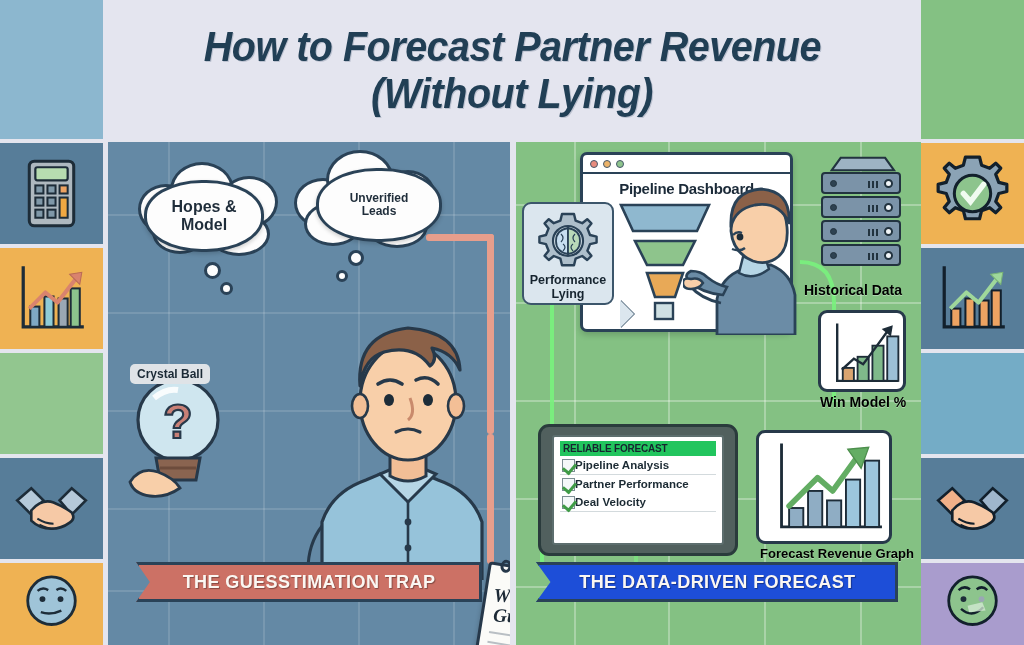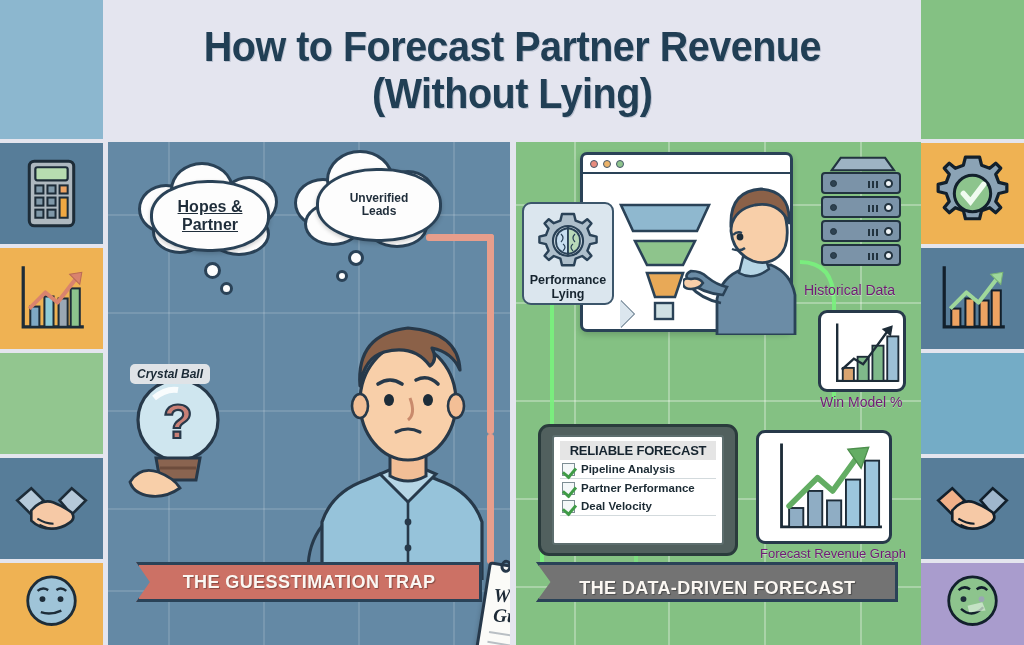--- a/index.html
+++ b/index.html
@@ -13,21 +13,21 @@
   
   .rail { position:absolute; top:0; width:103px; height:645px; }
   .rail.left  { left:0; }
   .rail.right { right:0; }
   .tile { position:absolute; left:0; width:103px; overflow:hidden; }
 
   
   #header {
     position:absolute; left:103px; top:0; width:818px; height:140px;
     background:#e4e5ef; display:flex; flex-direction:column;
-    align-items:center; justify-content:center;
+    align-items:center; justify-content:center;font-style:italic;
   }
   .title-line {
     color:#213f55; font-weight:bold; letter-spacing:-.5px;
     font-size:42px; line-height:1.12; text-align:center;
     text-shadow:1px 1px 0 rgba(140,150,170,.45);
     transform:scaleX(.94);
   }
 
   
   .panel { position:absolute; top:142px; height:503px; overflow:hidden; }
@@ -49,21 +49,21 @@
   .lobe { position:absolute; background:#fdfdfd; border:3px solid #2a4257; border-radius:50%; }
   .dot { position:absolute; background:#fdfdfd; border:3px solid #2a4257; border-radius:50%; }
 
   
   .chip {
     position:absolute; background:#dfe3e7; border-radius:5px;
     color:#1b2a36; font-weight:bold; padding:3px 7px;
     font-size:12px; white-space:nowrap;
   }
   .lbl-plain {
-    position:absolute; color:#701a75; font-weight:normal;
+    position:absolute; color:#000000; font-weight:bold;
     font-size:13px; white-space:nowrap;
     text-shadow:0 1px 0 rgba(255,255,255,.35);
   }
 
   
   #man { position:absolute; left:196px; top:148px; width:210px; height:290px; }
 
   
   #notepad {
     position:absolute; left:372px; top:425px; width:84px; height:110px;
@@ -131,24 +131,24 @@
 
   
   #tablet {
     position:absolute; left:22px; top:282px; width:200px; height:132px;
     background:#51605e; border:3px solid #2a3b3c; border-radius:11px;
     padding:8px 11px;
   }
   #checkcard { width:100%; height:100%; background:#fff;
                border:2px solid #5d6e6e; border-radius:3px; padding:4px 6px; }
   #rf-title {
-    font-weight:bold; font-size:13px; color:#16242f; letter-spacing:-.2px;
-    background:#e5e5e5; padding:2px 3px; text-align:center;
-  }
-  .ck-row { display:flex; align-items:center; gap:6px; padding:2.5px 2px;
+    font-weight:bold; font-size:10px; color:#16242f; letter-spacing:-.2px;
+    background:#22c55e; padding:2px 3px; 
+  }
+  .ck-row { display:flex; align-items:center; padding:2.5px 2px;
             border-bottom:1px solid #d3dadd; }
   .ck-box { width:13px; height:13px; border:1.5px solid #7d8e94;
             background:#f4f8f9; position:relative; flex:none; }
   .ck-box::after {
     content:""; position:absolute; left:2px; top:1px; width:6px; height:10px;
     border-right:3px solid #3f9b46; border-bottom:3px solid #3f9b46;
     transform:rotate(40deg);
   }
   .ck-txt { font-size:11.5px; font-weight:bold; color:#1b2a33; white-space:nowrap; }
 
@@ -291,24 +291,24 @@
       <div class="gl-v" style="left:250px;"></div>
       <div class="gl-v" style="left:345px;"></div>
     </div>
 
     <div>
       <div class="lobe" style="left:30px; top:42px; width:56px; height:50px;"></div>
       <div class="lobe" style="left:62px; top:20px; width:64px; height:56px;"></div>
       <div class="lobe" style="left:112px;top:34px; width:58px; height:52px;"></div>
       <div class="lobe" style="left:44px; top:68px; width:56px; height:44px;"></div>
       <div class="lobe" style="left:100px;top:70px; width:62px; height:44px;"></div>
-      <div class="bubble" style="left:42px; top:38px; width:120px; height:72px; border-radius:48%; font-size:16px; z-index:3;text-decoration:underline;">
+      <div class="bubble" style="left:36px; top:38px; width:120px; height:72px; border-radius:48%; font-size:16px; z-index:3;">
         <div>
           <div>Hopes &amp;</div>
-          <div>Partner</div>
+          <div>Model</div>
         </div>
       </div>
       <div class="dot" style="left:96px; top:120px; width:17px; height:17px;"></div>
       <div class="dot" style="left:112px;top:140px; width:13px; height:13px;"></div>
     </div>
 
     <div>
       <div class="lobe" style="left:186px;top:36px; width:58px; height:50px;"></div>
       <div class="lobe" style="left:218px;top:8px;  width:68px; height:60px;"></div>
       <div class="lobe" style="left:272px;top:28px; width:56px; height:52px;"></div>
@@ -361,21 +361,21 @@
     <div style="position:absolute; left:18px; top:228px; width:120px; height:130px;">
       <svg viewBox="0 0 120 130" width="120" height="130">
         <circle cx="52" cy="50" r="40" fill="#cfe6ef" stroke="#27394a" stroke-width="3.2"></circle>
         <path d="M28 28 q12 -10 24 -8" stroke="#ffffff" stroke-width="6" fill="none" opacity=".85"></path>
         <text x="52" y="68" font-family="Liberation Sans, sans-serif" font-size="48" font-weight="bold" fill="#c98076" text-anchor="middle" stroke="#27394a" stroke-width="2.2">?</text>
         <path d="M30 88 h44 l-4 22 h-36 z" fill="#8a6450" stroke="#27394a" stroke-width="3"></path>
         <path d="M34 98 h36" stroke="#6d4c3c" stroke-width="3"></path>
         <path d="M4 112 q10 -16 28 -10 q16 6 22 16 q-14 10 -30 8 q-16 -2 -20 -14 z" fill="#f8cfa9" stroke="#27394a" stroke-width="2.8"></path>
       </svg>
     </div>
-    <div class="chip" style="left:22px; top:222px;font-style:italic;">Crystal Ball</div>
+    <div class="chip" style="left:22px; top:222px;">Crystal Ball</div>
 
     <div class="pipe" style="left:318px; top:92px; width:68px; height:7px; background:#e79e8c;"></div>
     <div class="pipe" style="left:379px; top:92px; width:7px; height:200px; background:#e79e8c;"></div>
     <div class="pipe" style="left:379px; top:292px; width:7px; height:130px; background:#e79e8c;"></div>
 
     <div id="notepad">
       <div class="ring" style="left:9px;"></div>
 
       <div class="wg-text">
         <div>Wild</div>
@@ -409,20 +409,21 @@
       <path d="M284 120 q34 0 34 40 V260" stroke="#79f27d" stroke-width="4" fill="none" opacity=".9"></path>
       <path d="M120 420 V300" stroke="#79f27d" stroke-width="4" fill="none" opacity=".55"></path>
     </svg>
 
     <div id="browser">
       <div id="browser-bar">
         <div class="tl-dot" style="background:#e88b7d;"></div>
         <div class="tl-dot" style="background:#ecb36a;"></div>
         <div class="tl-dot" style="background:#8ec48c;"></div>
       </div>
+      <div id="dash-title">Pipeline Dashboard</div>
 
       <div style="position:absolute; left:34px; top:48px; width:96px; height:120px;">
         <svg viewBox="0 0 96 120" width="96" height="120">
           <path d="M4 2 H92 L80 28 H16 Z" fill="#8fb8cf" stroke="#2a4257" stroke-width="2.6"></path>
           <path d="M18 38 H78 L66 62 H30 Z" fill="#8ec48c" stroke="#2a4257" stroke-width="2.6"></path>
           <path d="M30 70 H66 L58 94 H38 Z" fill="#e8a957" stroke="#2a4257" stroke-width="2.6"></path>
           <rect x="38" y="100" width="18" height="16" fill="#cfe0e3" stroke="#2a4257" stroke-width="2.4"></rect>
         </svg>
       </div>
 
@@ -524,18 +525,18 @@
         <rect x="48" y="58" width="15" height="38" fill="#8fadc4" stroke="#1d2c38" stroke-width="2"></rect>
         <rect x="68" y="68" width="15" height="28" fill="#8fadc4" stroke="#1d2c38" stroke-width="2"></rect>
         <rect x="88" y="46" width="15" height="50" fill="#9cc6dd" stroke="#1d2c38" stroke-width="2"></rect>
         <rect x="108" y="26" width="15" height="70" fill="#9cc6dd" stroke="#1d2c38" stroke-width="2"></rect>
         <path d="M28 74 L58 44 L74 58 L100 22" stroke="#63ad63" stroke-width="6" fill="none" stroke-linejoin="round" stroke-linecap="round"></path>
         <path d="M90 14 L112 12 L104 34 Z" fill="#63ad63" stroke="#4d8f4d" stroke-width="1.4"></path>
       </svg>
     </div>
     <div class="lbl-plain" style="left:244px; top:404px; font-size:13px;">Forecast Revenue Graph</div>
 
-    <div class="ribbon" style="left:20px; top:420px; width:362px; background:#737373;align-items:flex-end;">
+    <div class="ribbon" style="left:20px; top:420px; width:362px; background:#1d4ed8;">
       <span>THE DATA-DRIVEN FORECAST</span>
     </div>
   </div>
 
 </div>
 
 </body></html>

